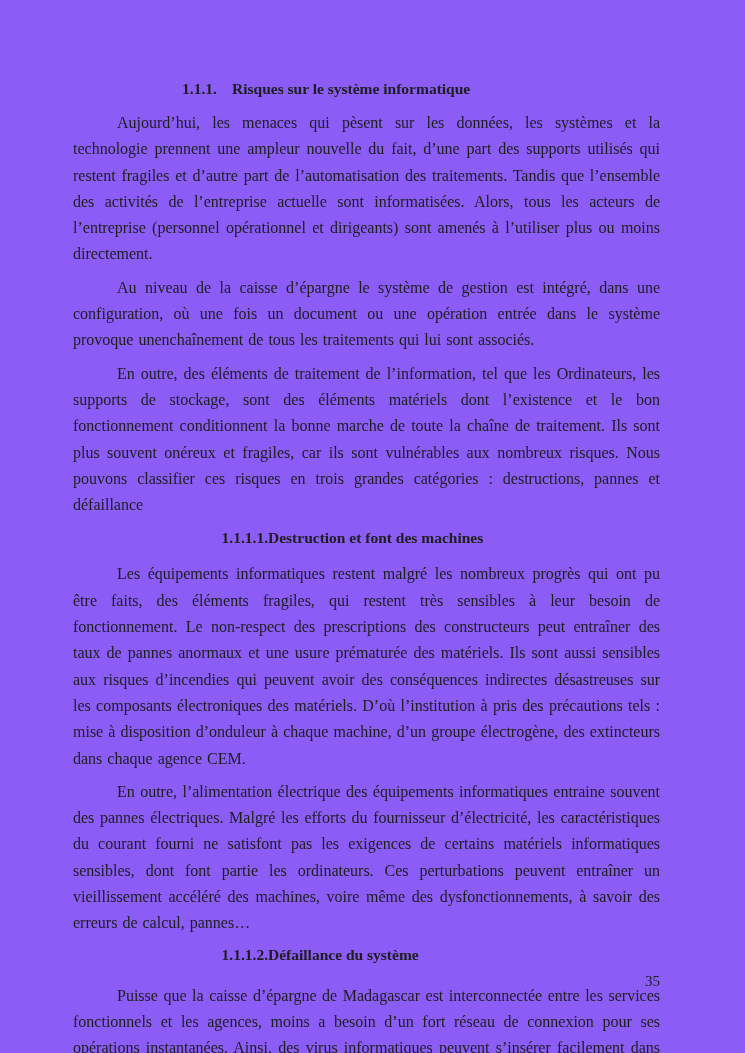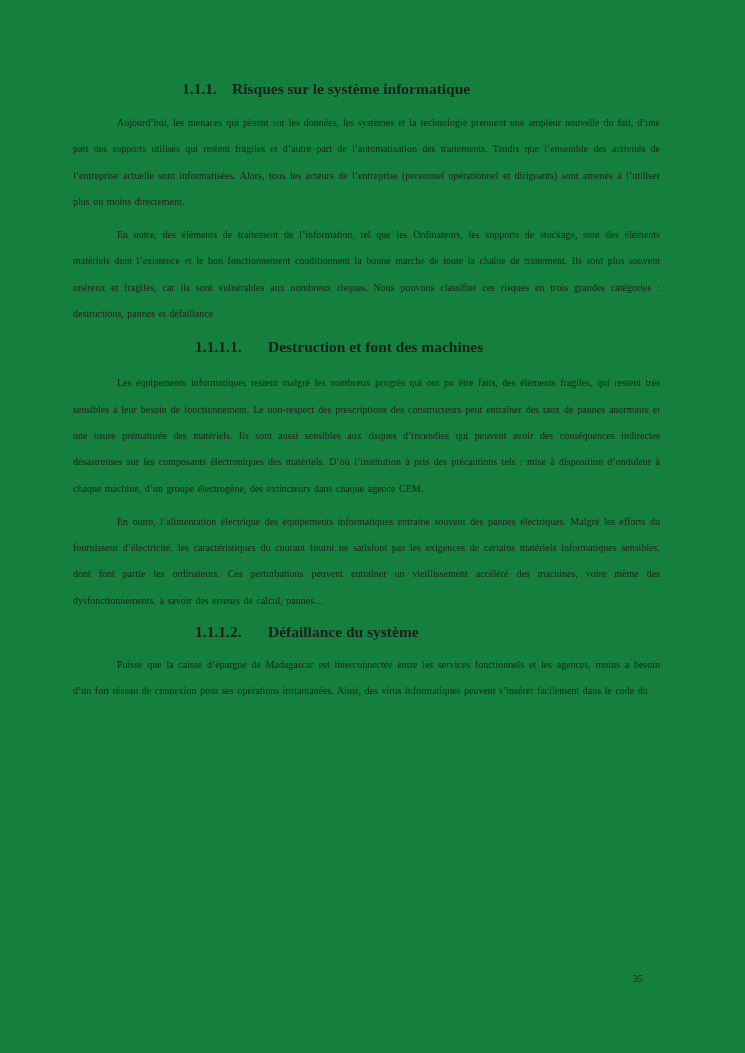--- a/index.html
+++ b/index.html
@@ -4,21 +4,21 @@
 <style>
   html, body {
     margin: 0;
     padding: 0;
     background: #ffffff;
   }
   .page {
     position: relative;
     width: 745px;
     height: 1053px;
-    background: #15803d;
+    background: #8b5cf6;
     font-family: "Liberation Serif", "DejaVu Serif", serif;
     color: #1e1e1e;
     overflow: hidden;
   }
   .content {
     position: absolute;
     left: 73px;
     top: 78px;
     width: 587px;
   }
@@ -36,55 +36,57 @@
     margin-bottom: 11px;
   }
   .heading-l1 .h-num {
     min-width: 50px;
   }
   .heading-l2 {
     padding-left: 122px;
   }
   .heading-l2 .h-num {
     min-width: 73px;
+    text-align: right;
   }
   .heading-destruction {
     margin-top: 9px;
     margin-bottom: 13px;
   }
   .heading-defaillance {
     margin-top: 7px;
-    margin-bottom: 10px;
+    margin-bottom: 18px;
   }
   .para {
-    font-size: 10px;
+    font-size: 16px;
     line-height: 26.3px;
     text-align: justify;
     text-indent: 44px;
     margin: 0 0 7px 0;
     word-spacing: 1px;
   }
   .page-number {
     position: absolute;
     top: 973px;
-    right: 102px;
-    font-size: 10px;
+    right: 85px;
+    font-size: 15px;
     color: #1e1e1e;
   }
 </style>
 </head>
 <body>
 
 <div class="page">
   <div class="content">
 
     <h2 class="heading heading-l1"><span class="h-num">1.1.1.</span><span class="h-title">Risques sur le système informatique</span></h2>
 
     <p class="para">Aujourd’hui, les menaces qui pèsent sur les données, les systèmes et la technologie prennent une ampleur nouvelle du fait, d’une part des supports utilisés qui restent fragiles et d’autre part de l’automatisation des traitements. Tandis que l’ensemble des activités de l’entreprise actuelle sont informatisées. Alors, tous les acteurs de l’entreprise (personnel opérationnel et dirigeants) sont amenés à l’utiliser plus ou moins directement.</p>
 
+    <p class="para">Au niveau de la caisse d’épargne le système de gestion est intégré, dans une configuration, où une fois un document ou une opération entrée dans le système provoque unenchaînement de tous les traitements qui lui sont associés.</p>
 
     <p class="para">En outre, des éléments de traitement de l’information, tel que les Ordinateurs, les supports de stockage, sont des éléments matériels dont l’existence et le bon fonctionnement conditionnent la bonne marche de toute la chaîne de traitement. Ils sont plus souvent onéreux et fragiles, car ils sont vulnérables aux nombreux risques. Nous pouvons classifier ces risques en trois grandes catégories : destructions, pannes et défaillance</p>
 
     <h2 class="heading heading-l2 heading-destruction"><span class="h-num">1.1.1.1.</span><span class="h-title">Destruction et font des machines</span></h2>
 
     <p class="para">Les équipements informatiques restent malgré les nombreux progrès qui ont pu être faits, des éléments fragiles, qui restent très sensibles à leur besoin de fonctionnement. Le non-respect des prescriptions des constructeurs peut entraîner des taux de pannes anormaux et une usure prématurée des matériels. Ils sont aussi sensibles aux risques d’incendies qui peuvent avoir des conséquences indirectes désastreuses sur les composants électroniques des matériels. D’où l’institution à pris des précautions tels : mise à disposition d’onduleur à chaque machine, d’un groupe électrogène, des extincteurs dans chaque agence CEM.</p>
 
     <p class="para">En outre, l’alimentation électrique des équipements informatiques entraine souvent des pannes électriques. Malgré les efforts du fournisseur d’électricité, les caractéristiques du courant fourni ne satisfont pas les exigences de certains matériels informatiques sensibles, dont font partie les ordinateurs. Ces perturbations peuvent entraîner un vieillissement accéléré des machines, voire même des dysfonctionnements, à savoir des erreurs de calcul, pannes…</p>
 
     <h2 class="heading heading-l2 heading-defaillance"><span class="h-num">1.1.1.2.</span><span class="h-title">Défaillance du système</span></h2>

